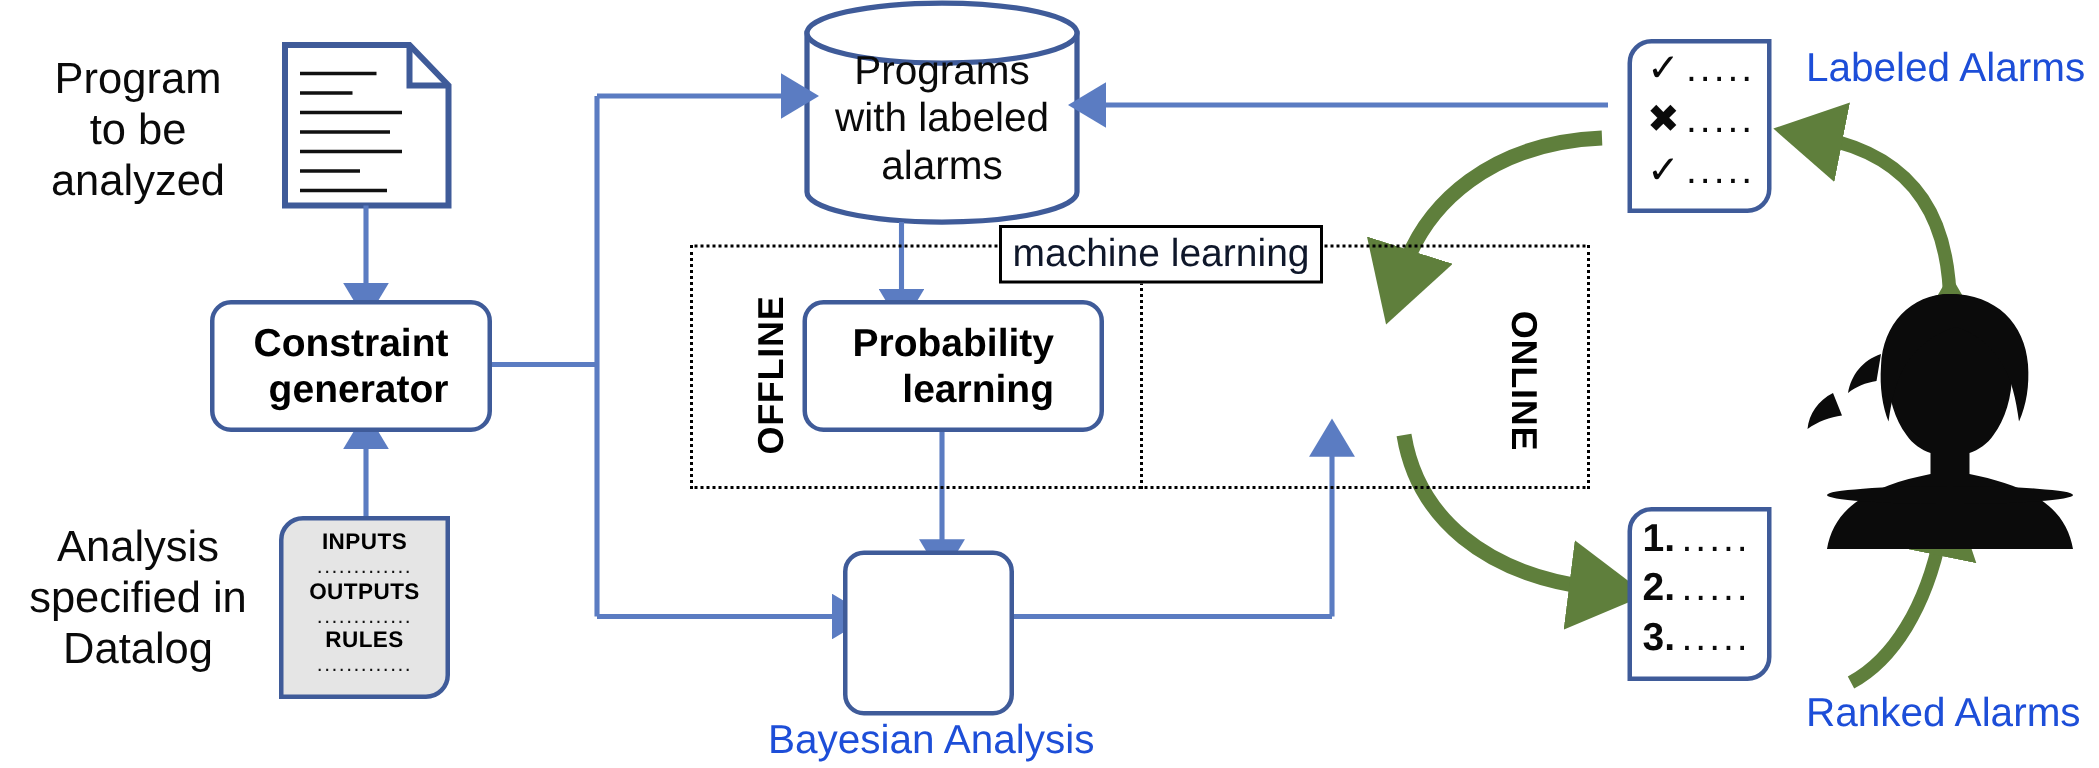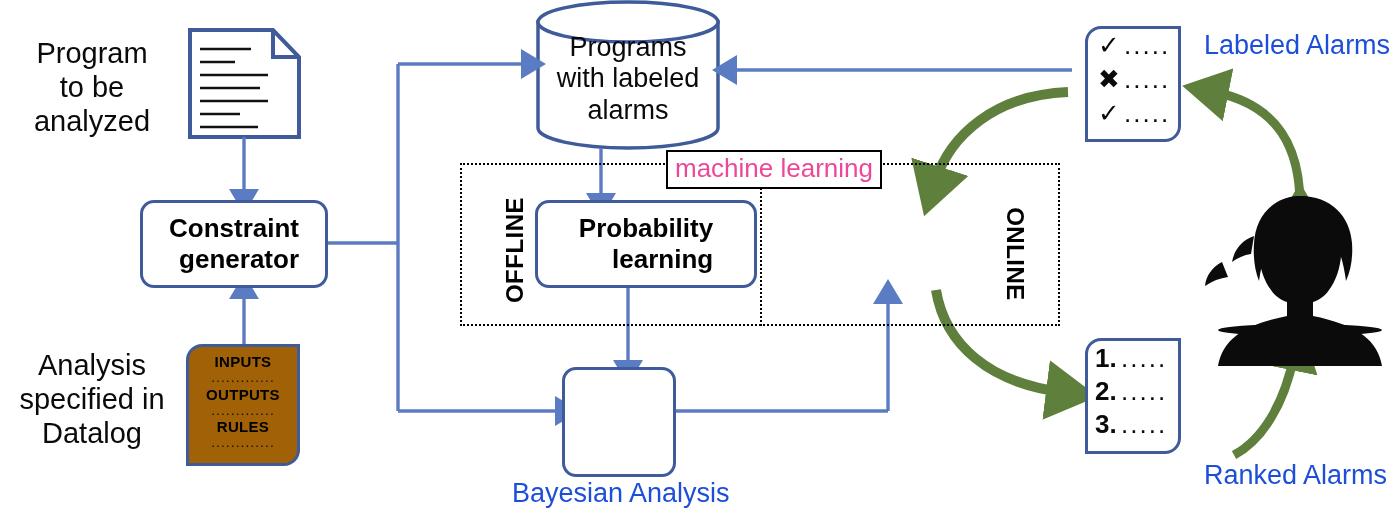--- a/index.html
+++ b/index.html
@@ -10,31 +10,31 @@
 
   .plain-label{position:absolute;text-align:center;line-height:1.18;
       font-size:29px;color:#0a0a0a;font-weight:400;white-space:pre-line;}
 
   .rbox{position:absolute;box-sizing:border-box;border:3px solid #3F5B99;
       border-radius:14px;background:#fff;display:flex;align-items:center;
       justify-content:center;text-align:right;font-weight:bold;font-size:26px;
       line-height:1.2;color:#000;}
 
   .datalog{position:absolute;box-sizing:border-box;border:3px solid #3F5B99;
-      border-top-left-radius:16px;border-bottom-right-radius:16px;background:#a16207;
+      border-top-left-radius:16px;border-bottom-right-radius:16px;background:#e5e5e5;
       display:flex;flex-direction:column;align-items:center;justify-content:flex-start;
       padding-top:6px;text-align:center;}
   .datalog .kw{font-size:15px;font-weight:bold;letter-spacing:.3px;}
   .datalog .dots{font-size:14px;letter-spacing:1px;color:#111;line-height:.9;margin:1px 0 2px;}
 
   .cyl-text{position:absolute;text-align:center;font-size:27px;line-height:1.16;color:#0a0a0a;}
 
   .mlbox{position:absolute;box-sizing:border-box;border:2px dotted #000;}
   .mltag{position:absolute;box-sizing:border-box;border:2px solid #000;background:#fff;
-      font-size:26px;padding:1px 7px 3px;color:#ec4899;}
+      font-size:26px;padding:1px 7px 3px;color:#0f172a;}
   .vlabel{position:absolute;font-weight:bold;font-size:24px;letter-spacing:.5px;
       transform:rotate(-90deg);transform-origin:center center;white-space:nowrap;}
   .vlabel.rot-cw{transform:rotate(90deg);}
 
   .alarmbox{position:absolute;box-sizing:border-box;border:3px solid #3F5B99;
       border-top-left-radius:16px;border-bottom-right-radius:16px;background:#fff;}
   .alarm-row{position:absolute;font-size:26px;white-space:nowrap;color:#0a0a0a;}
   .alarm-row .mk{display:inline-block;width:26px;font-weight:bold;}
   .alarm-row .dd{letter-spacing:2px;}
 
@@ -174,21 +174,21 @@
 alarms</div>
 
   <div class="mlbox" style="left:460px;top:163px;width:600px;height:163px;"></div>
   <div class="mlbox" style="left:760px;top:163px;width:0;height:163px;border:0;border-left:2px dotted #000;"></div>
 
   <div class="mltag" style="left:666px;top:150px;">machine learning</div>
 
   <div class="vlabel" style="left:455px;top:236px;width:120px;text-align:center;">OFFLINE</div>
   <div class="vlabel rot-cw" style="left:960px;top:240px;width:110px;text-align:center;">ONLINE</div>
 
-  <div class="rbox" style="left:535px;top:200px;width:222px;height:88px;white-space:pre-line;">Probability
+  <div class="rbox" style="left:535px;top:200px;width:201px;height:88px;white-space:pre-line;">Probability
 learning</div>
 
 
   <div class="bnbox" style="left:562px;top:367px;width:114px;height:110px;"></div>
   <div class="caption" style="left:512px;top:478px;">Bayesian Analysis</div>
 
   <div class="alarmbox" style="left:1085px;top:26px;width:96px;height:116px;"></div>
   <div class="alarm-row" style="left:1098px;top:30px;">
     <span class="mk">✓</span><span class="dd">.....</span>
   </div>

